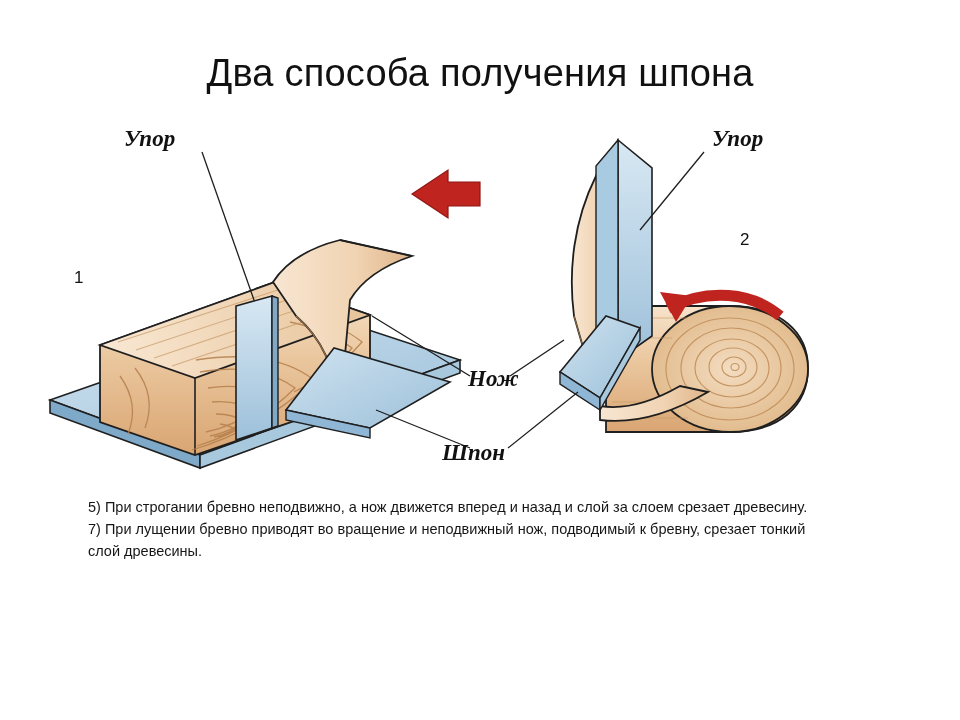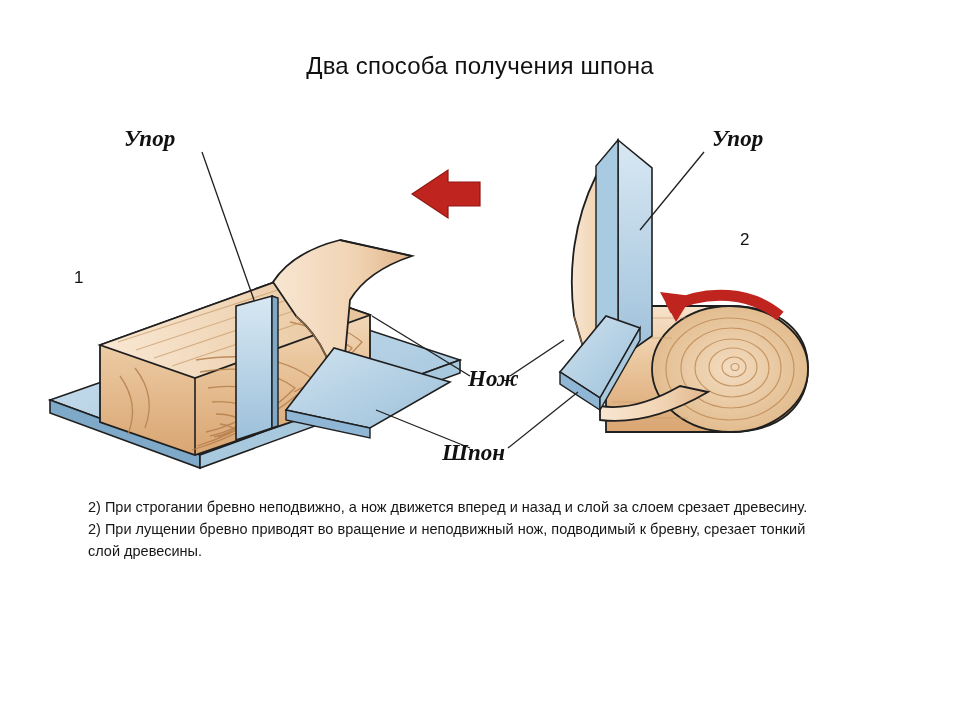--- a/index.html
+++ b/index.html
@@ -19,21 +19,21 @@
     position: absolute;
     inset: 0;
     background: #ffffff;
   }
   .title {
     position: absolute;
     left: 0;
     top: 52px;
     width: 960px;
     text-align: center;
-    font-size: 24px;
+    font-size: 38px;
     font-weight: 400;
     color: #111111;
     letter-spacing: 0.2px;
   }
   .figure {
     position: absolute;
     left: 40px;
     top: 110px;
     width: 880px;
     height: 390px;
@@ -217,17 +217,17 @@
         <line x1="524" y1="230" x2="470" y2="266"></line>
         <line x1="336" y1="300" x2="430" y2="338"></line>
         <line x1="538" y1="282" x2="468" y2="338"></line>
       </g>
       <text x="428" y="276" font-family="Liberation Serif, serif" font-size="23" font-style="italic" font-weight="bold" fill="#111">Нож</text>
       <text x="402" y="350" font-family="Liberation Serif, serif" font-size="23" font-style="italic" font-weight="bold" fill="#111">Шпон</text>
     </svg>
   </div>
 
   <div class="caption">
-    <p>2) При строгании бревно неподвижно, а нож движется вперед и назад и слой за слоем срезает древесину.</p>
-    <p>2) При лущении бревно приводят во вращение и неподвижный нож, подводимый к бревну, срезает тонкий слой древесины.</p>
+    <p>5) При строгании бревно неподвижно, а нож движется вперед и назад и слой за слоем срезает древесину.</p>
+    <p>7) При лущении бревно приводят во вращение и неподвижный нож, подводимый к бревну, срезает тонкий слой древесины.</p>
   </div>
 
 </div>
 
 </body></html>

